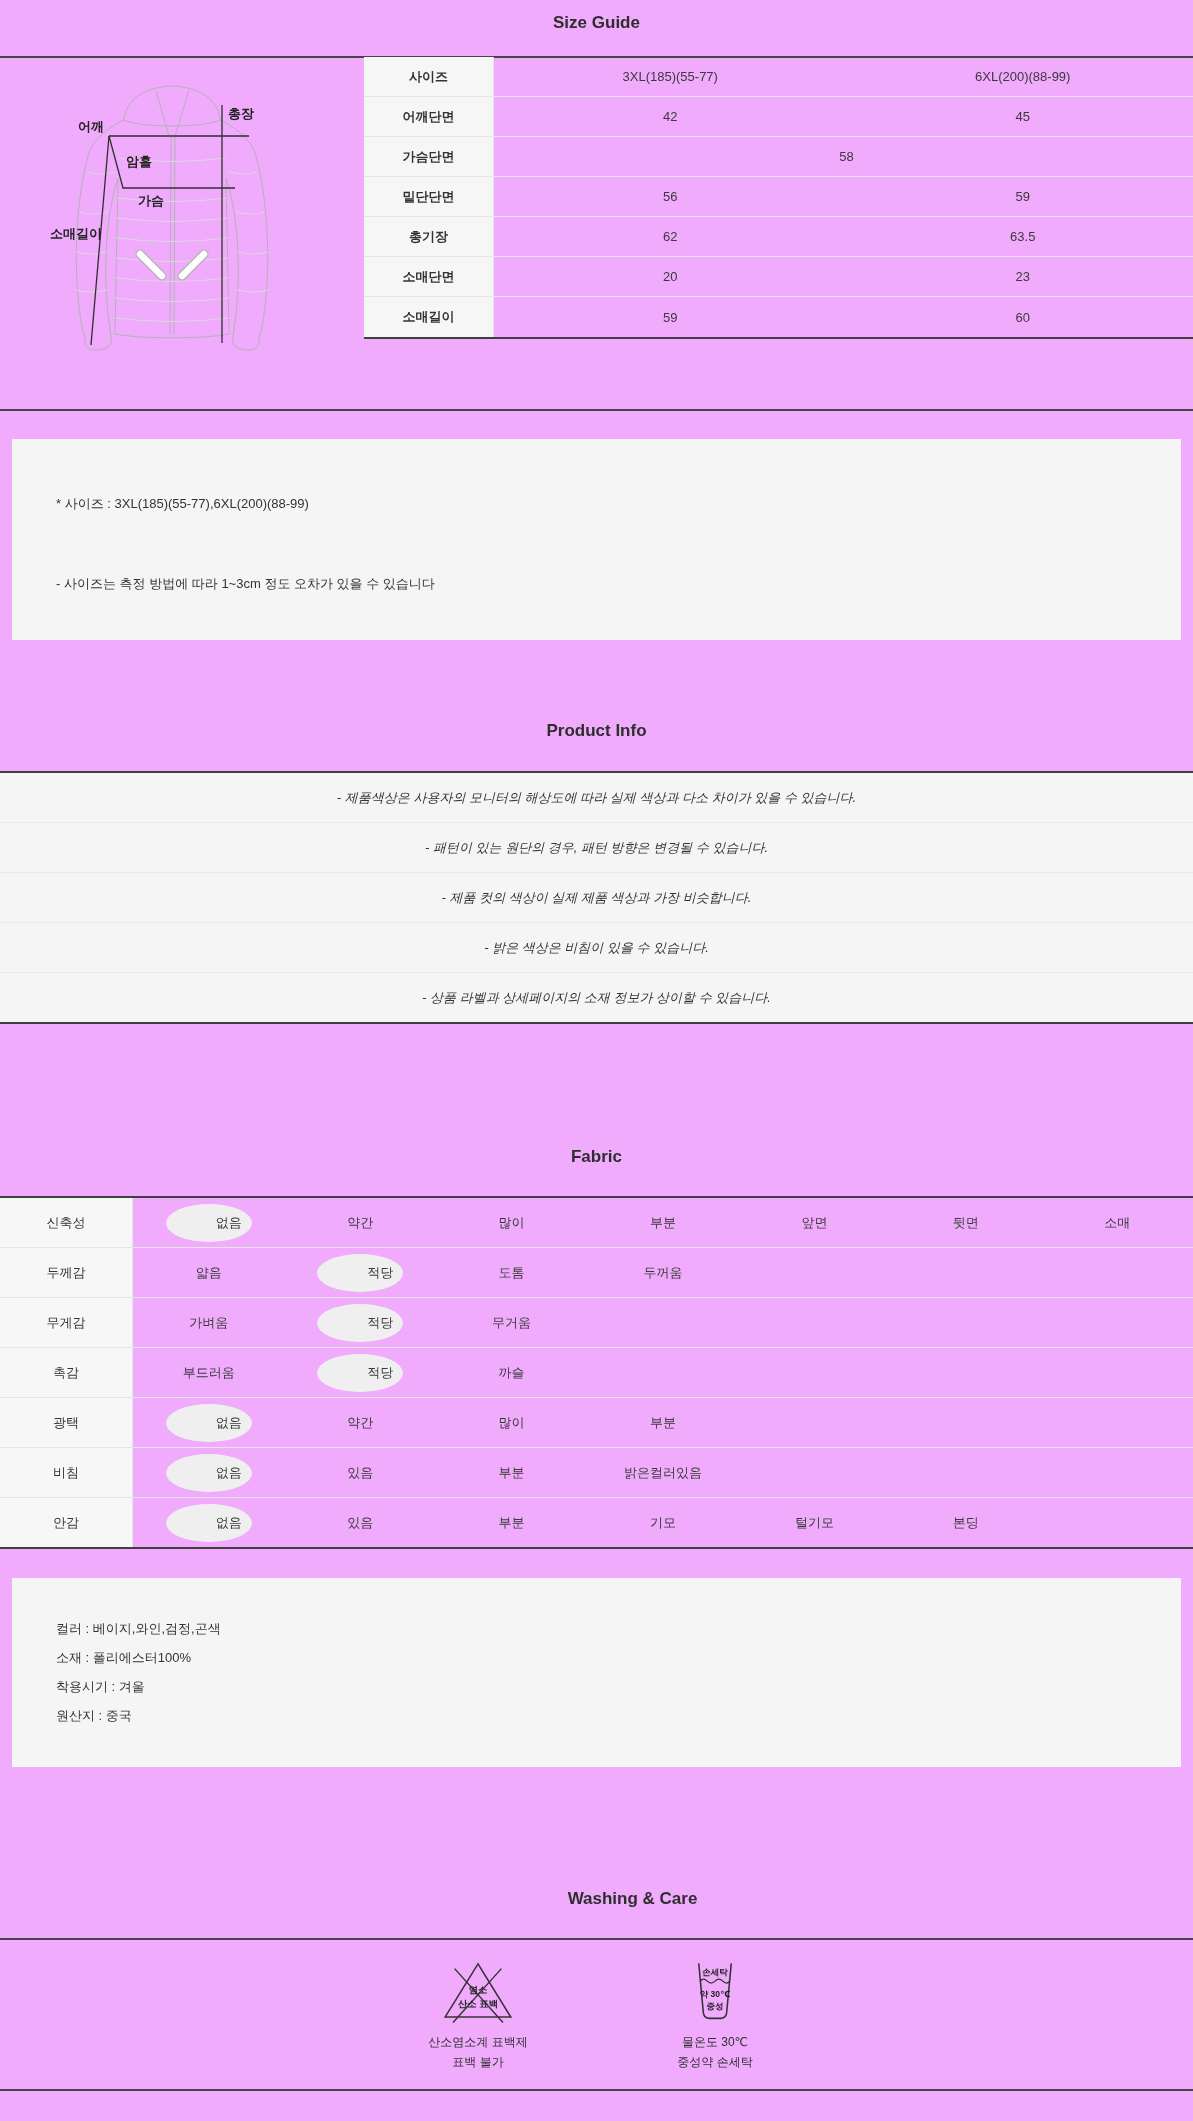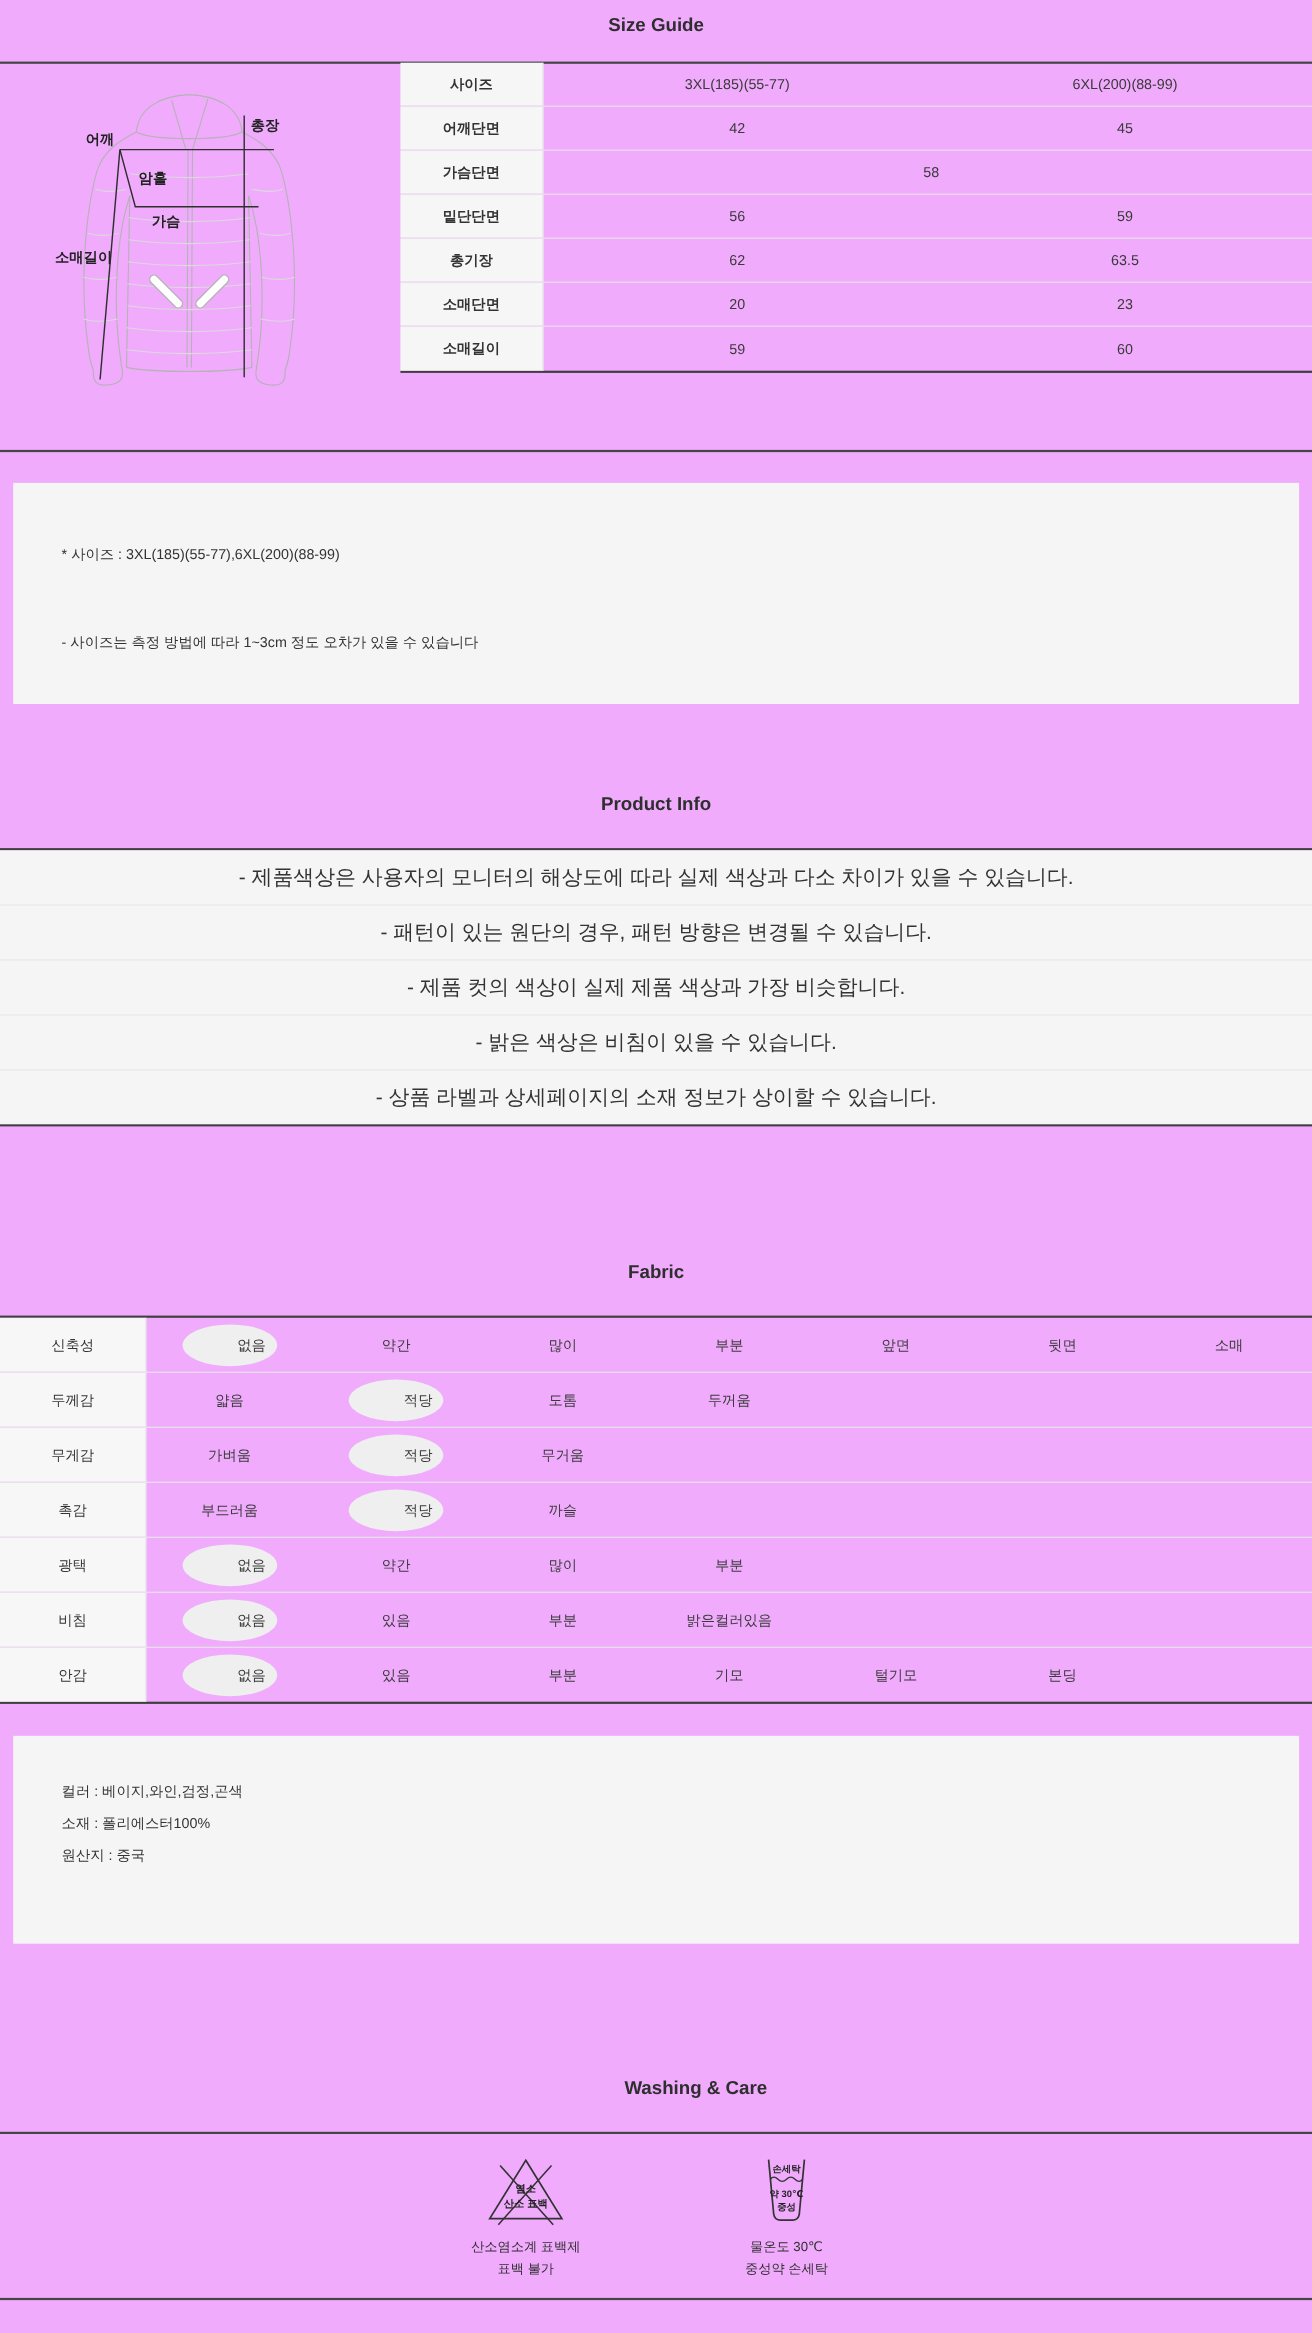--- a/index.html
+++ b/index.html
@@ -24,21 +24,21 @@
   .graybox { position:absolute; left:12px; width:1169px; background:#f5f5f5; }
   .notes-box { top:439px; height:201px; }
   .notes-box p { margin-left:44px; font-size:13px; line-height:16px; }
   .notes-box p:first-child { padding-top:57px; }
   .notes-box p + p { margin-top:64px; }
 
   
   .pi-table { position:absolute; left:0; top:771px; width:1193px;
     border-top:2px solid #3f3f3f; border-bottom:2px solid #3f3f3f; }
   .pi-row { height:50px; background:#f5f5f5; border-bottom:1px solid #eaeaea;
-    display:flex; align-items:center; justify-content:center; font-size:19px; }
+    display:flex; align-items:center; justify-content:center; font-size:13px;font-style:italic; }
   .pi-row:last-child { border-bottom:none; height:49px; }
 
   
   .fabric-table { position:absolute; left:0; top:1196px; width:1193px;
     border-top:2px solid #3f3f3f; border-bottom:2px solid #3f3f3f; }
   .fabric-row { display:flex; height:50px; border-bottom:1px solid #e6e6e6; }
   .fabric-row:last-child { border-bottom:none; height:49px; }
   .fabric-row .flbl { width:133px; background:#f7f7f7; border-right:1px solid #e6e6e6;
     display:flex; align-items:center; justify-content:center; font-size:13px; color:#333; }
   .fabric-row .fopt { flex:1; display:flex; align-items:center; justify-content:center; font-size:13px; color:#3a3a3a; }
@@ -254,20 +254,21 @@
         <div class="fopt">기모</div>
         <div class="fopt">털기모</div>
         <div class="fopt">본딩</div>
         <div class="fopt"></div>
       </div>
     </div>
 
   <div class="graybox details-box">
       <p>컬러 : 베이지,와인,검정,곤색</p>
       <p>소재 : 폴리에스터100%</p>
+      <p>착용시기 : 겨울</p>
       <p>원산지 : 중국</p>
     </div>
 
   <div class="section-title" style="top:1889px;margin-left:36px;">Washing &amp; Care</div>
   <div class="hrule" style="top:1938px;"></div>
 
   <div class="wc-icons">
     <div class="wc-item">
       <svg width="78" height="64" viewBox="0 0 100 82">
         <g fill="none" stroke="#333" stroke-width="2">

